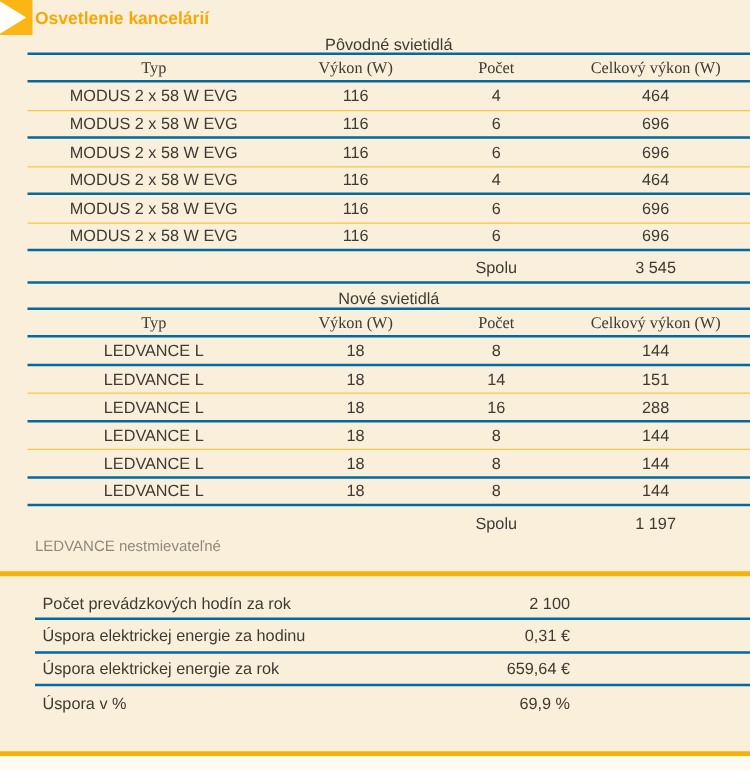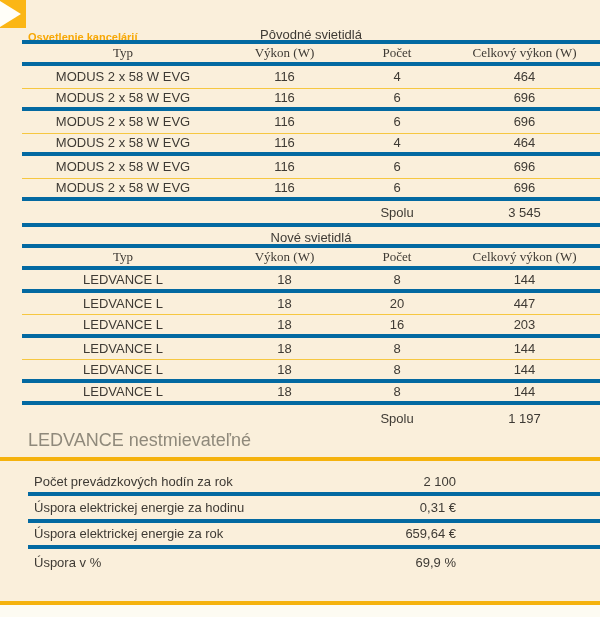--- a/index.html
+++ b/index.html
@@ -16,46 +16,46 @@
   
   .marker { position:absolute; left:0; top:0; width:26px; height:28px; background:#FBB615; }
   .marker .tri {
     position:absolute; left:0; top:1px; width:0; height:0;
     border-top:13px solid transparent;
     border-bottom:13px solid transparent;
     border-left:21px solid #FFFEF8;
   }
   .page-title {
     position:absolute; left:28px; top:6px;
-    color:#F7A806; font-weight:bold; font-size:11px;margin-top:25px;
+    color:#F7A806; font-weight:bold; font-size:14px;
   }
 
   
   .lum-table { position:absolute; left:22px; width:578px; }
   .t1 { top:28px; }
   .t2 { top:231px; }
   .caption-row { display:flex; align-items:center; justify-content:center; }
   .t1 .caption-row { height:16px; }
   .t2 .caption-row { height:17px; }
   .grid-row {
     display:grid;
     grid-template-columns:202px 121px 104px 151px;
     align-items:center;
   }
   .grid-row > div { text-align:center; }
   .header-row { height:22px;font-family:Liberation Serif, serif; }
   .data-row { height:22.5px; }
   .total-row { height:26px; }
-  .sep       { border-bottom:4px solid #0369a1; }
+  .sep       { border-bottom:2px solid #0369a1; }
   .sep-thin  { border-bottom:1px solid #F6C741; }
   .bold { font-weight:normal; }
 
   .note {
     position:absolute; left:28px; top:430px;
-    color:#8F897B; font-size:18px;
+    color:#8F897B; font-size:12px;
   }
 
   .band { position:absolute; left:0; width:600px; height:4px; background:#F5B20D; }
   .band-top { top:457px; }
   .band-bottom { top:601px; }
 
   
   .summary { position:absolute; left:28px; top:470px; width:578px; }
   .sum-row {
     display:grid;
@@ -138,28 +138,28 @@
   </div>
   <div class="grid-row data-row sep">
     <div class="bold">LEDVANCE L</div>
     <div>18</div>
     <div>8</div>
     <div>144</div>
   </div>
   <div class="grid-row data-row sep-thin">
     <div class="bold">LEDVANCE L</div>
     <div>18</div>
-    <div>20</div>
-    <div>447</div>
+    <div>14</div>
+    <div>151</div>
   </div>
   <div class="grid-row data-row sep">
     <div class="bold">LEDVANCE L</div>
     <div>18</div>
     <div>16</div>
-    <div>203</div>
+    <div>288</div>
   </div>
   <div class="grid-row data-row sep-thin">
     <div class="bold">LEDVANCE L</div>
     <div>18</div>
     <div>8</div>
     <div>144</div>
   </div>
   <div class="grid-row data-row sep">
     <div class="bold">LEDVANCE L</div>
     <div>18</div>

